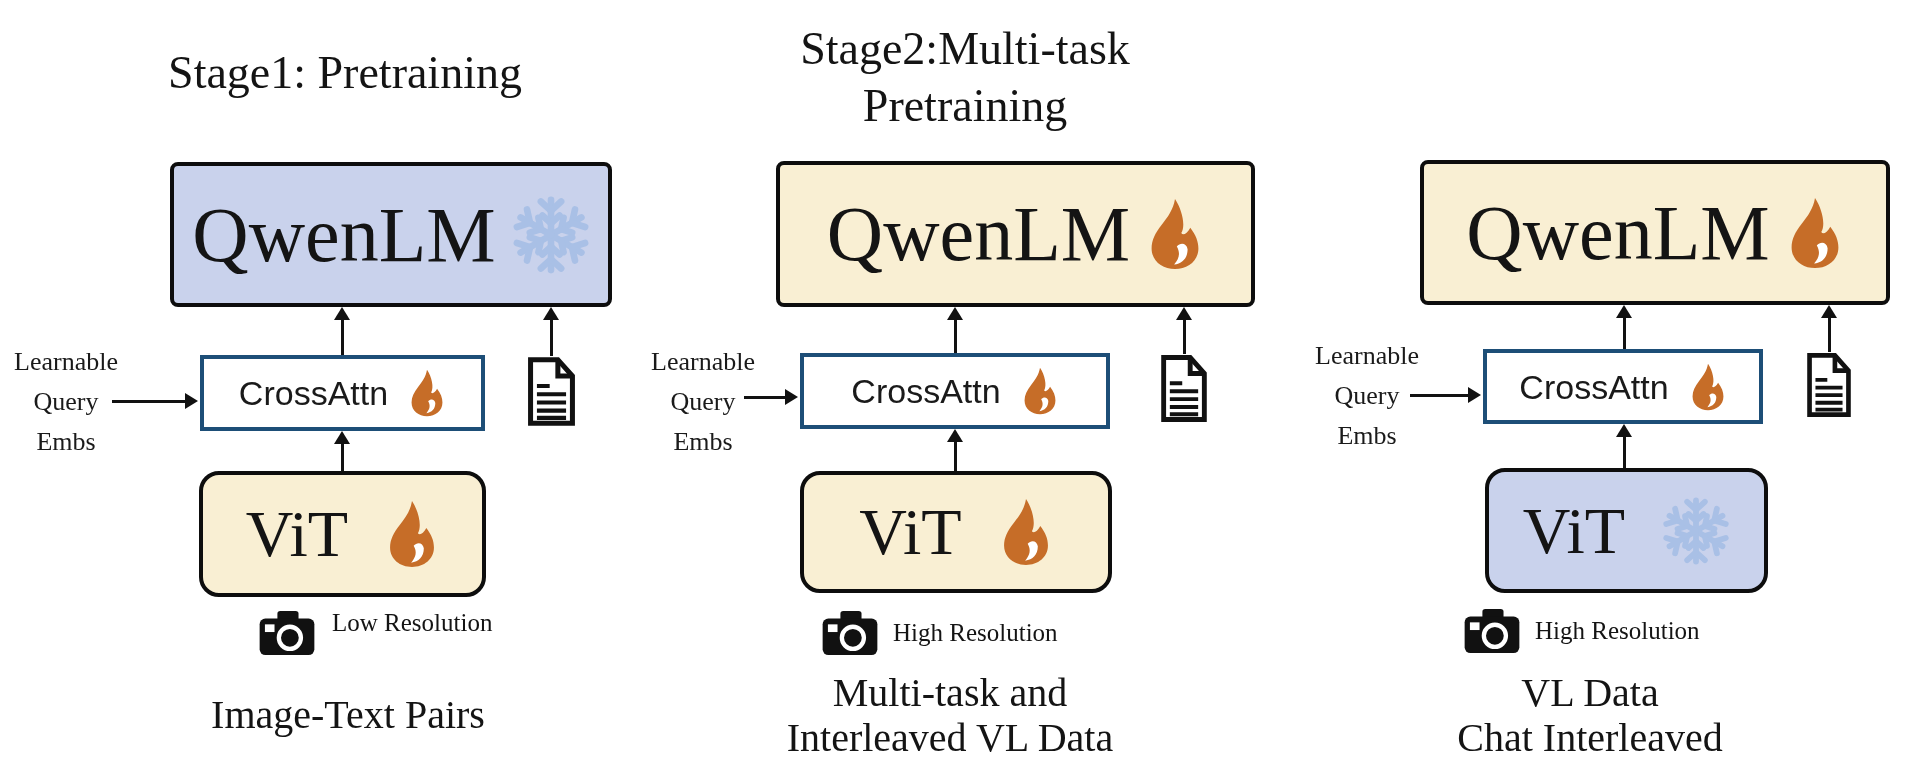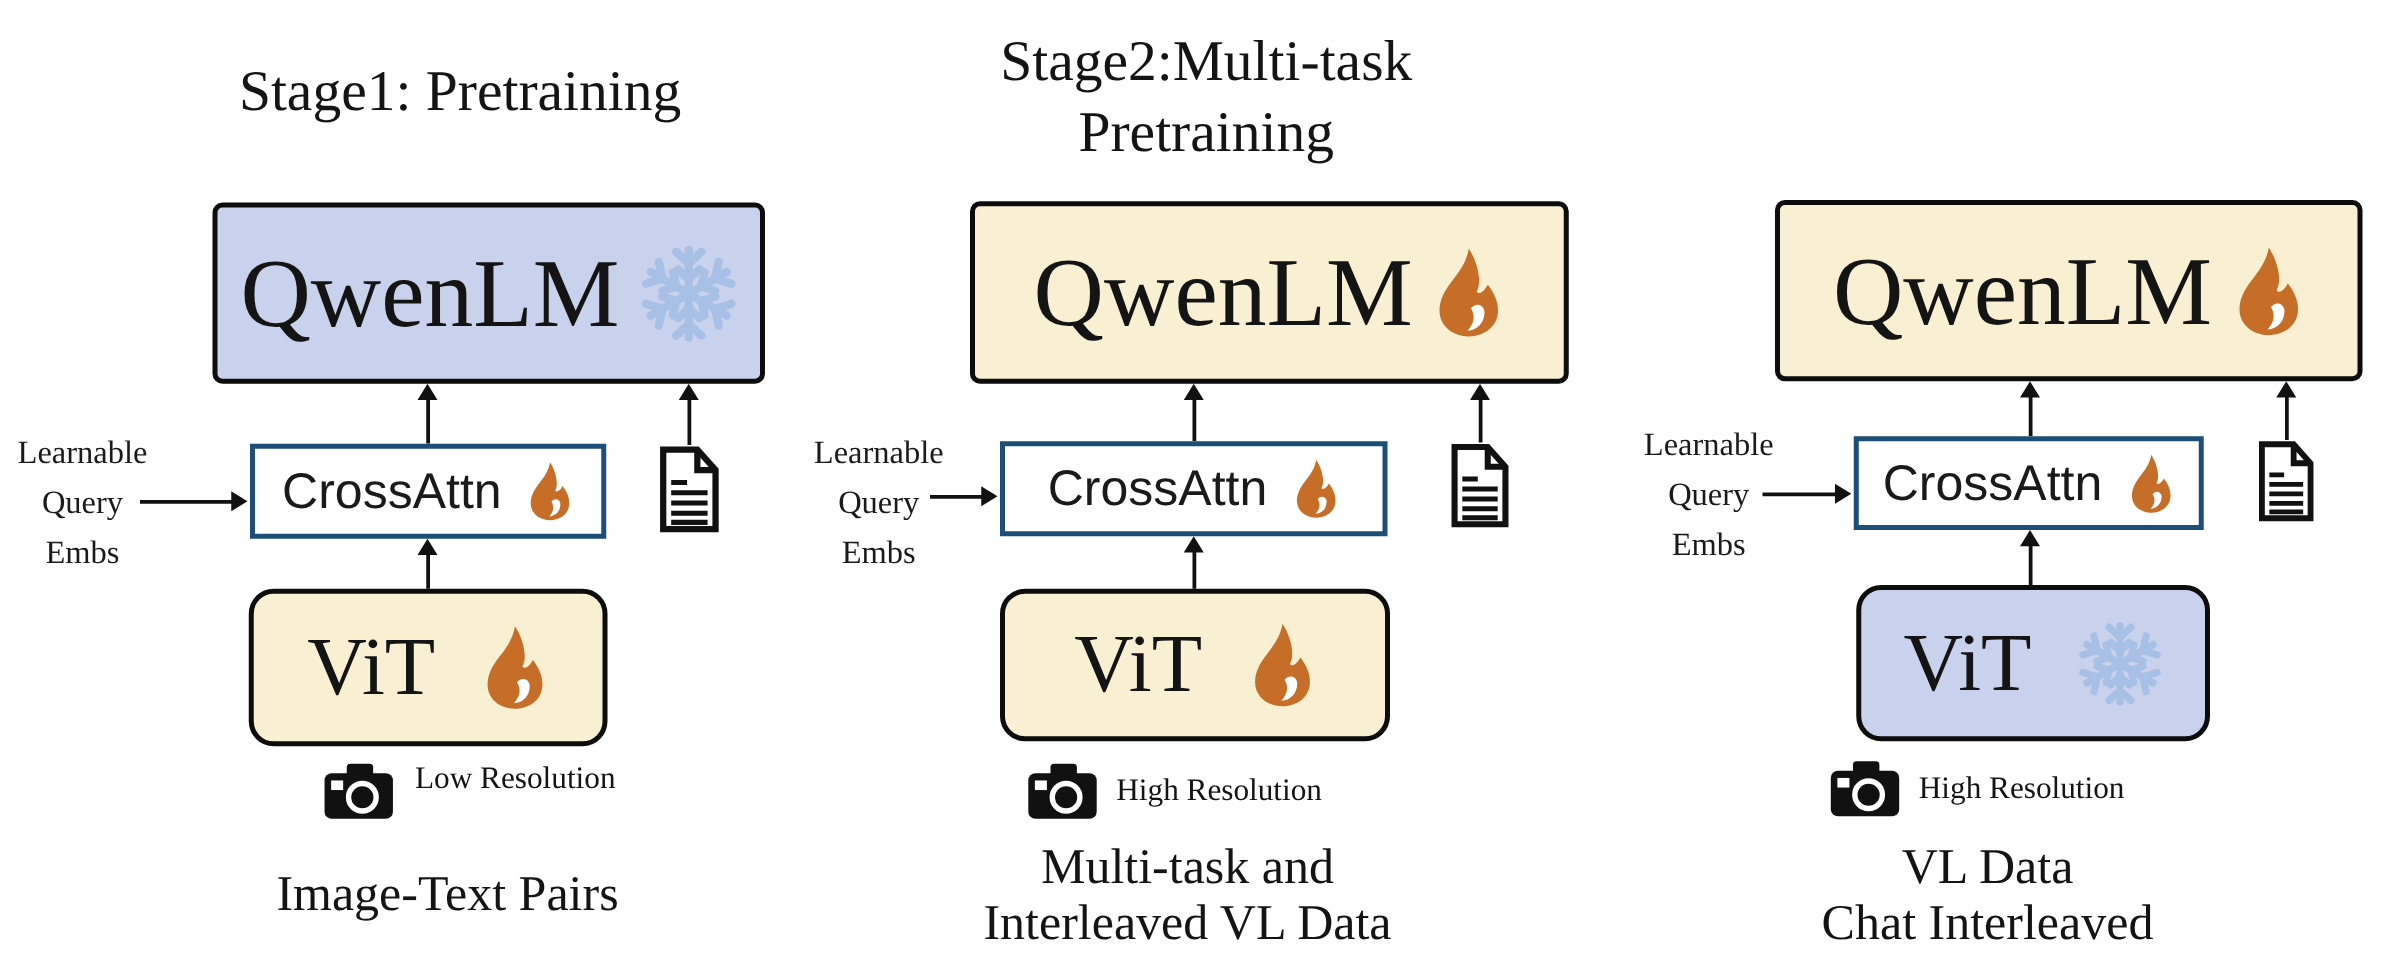--- a/index.html
+++ b/index.html
@@ -21,21 +21,21 @@
   .llm-box{border-radius:8px;gap:16px;}
   .llm-text{font-size:78px;line-height:78px;}
   .vit-box{border-radius:20px;gap:37px;}
   .vit-text{font-size:66px;line-height:66px;}
   .frozen{background:var(--frozen-fill,#c9d2ec);}
   .trainable{background:var(--trainable-fill,#f9efd3);}
   .xattn-box{
     background:#ffffff;border:4px solid var(--crossattn-border,#1d4e77);
     gap:20px;font-family:"Liberation Sans","DejaVu Sans",sans-serif;
   }
-  .xattn-text{font-size:40px;line-height:34px;color:#1a1a1a;}
+  .xattn-text{font-size:34px;line-height:34px;color:#1a1a1a;}
   .query-label{
     font-family:Liberation Serif, serif;
     font-size:26px;line-height:40px;text-align:center;color:#1a1a1a;
   }
   .query-label span{display:block;}
   .res-label{font-size:25px;line-height:26px;white-space:nowrap;}
   .data-label{font-size:40px;line-height:45px;text-align:center;white-space:nowrap;}
   .data-label span{display:block;}
   .v-arrow{position:absolute;width:16px;}
   .v-arrow .shaft{position:absolute;left:6.5px;top:9px;bottom:0;width:3px;background:#111;}
@@ -82,21 +82,21 @@
       <rect x="20" y="2" width="22" height="14" rx="3" fill="#111111"></rect>
       <rect x="1.5" y="10" width="57" height="38" rx="6" fill="#111111"></rect>
       <rect x="7" y="16" width="10" height="8" fill="#ffffff"></rect>
       <circle cx="33" cy="30" r="11.5" fill="none" stroke="#ffffff" stroke-width="4.5"></circle>
     </symbol>
   </defs>
 </svg>
 
 <div id="canvas">
 
-  <div class="abs stage-title" style="left:145px;top:44px;width:400px;text-align:right;">
+  <div class="abs stage-title" style="left:145px;top:44px;width:400px;">
     <span>Stage1: Pretraining</span>
     <span></span>
   </div>
 
   <div class="box llm-box frozen" style="left:170px;top:162px;width:442px;height:145px;">
     <span class="llm-text">QwenLM</span>
     <svg class="icon" width="78" height="78">
         <use href="#snowflake-sym"></use>
       </svg>
   </div>
@@ -141,21 +141,21 @@
     <svg class="icon" width="54" height="70">
         <use href="#flame-sym"></use>
       </svg>
   </div>
 
   <svg class="abs icon" style="left:258px;top:609px;" width="58" height="48">
       <use href="#camera-sym"></use>
     </svg>
   <div class="abs res-label" style="left:332px;top:610px;">Low Resolution</div>
 
-  <div class="abs data-label" style="left:158px;top:692px;width:400px;">
+  <div class="abs data-label" style="left:148px;top:692px;width:400px;">
     <span>Image-Text Pairs</span>
     <span></span>
   </div>
 
   <div class="abs stage-title" style="left:765px;top:20px;width:400px;">
     <span>Stage2:Multi-task</span>
     <span>Pretraining</span>
   </div>
 
   <div class="box llm-box trainable" style="left:776px;top:161px;width:479px;height:146px;">

